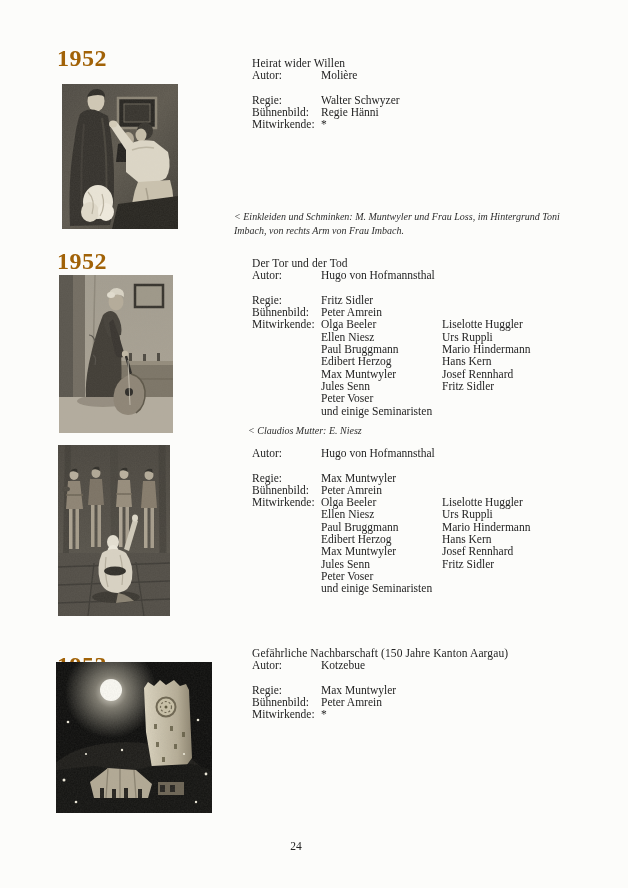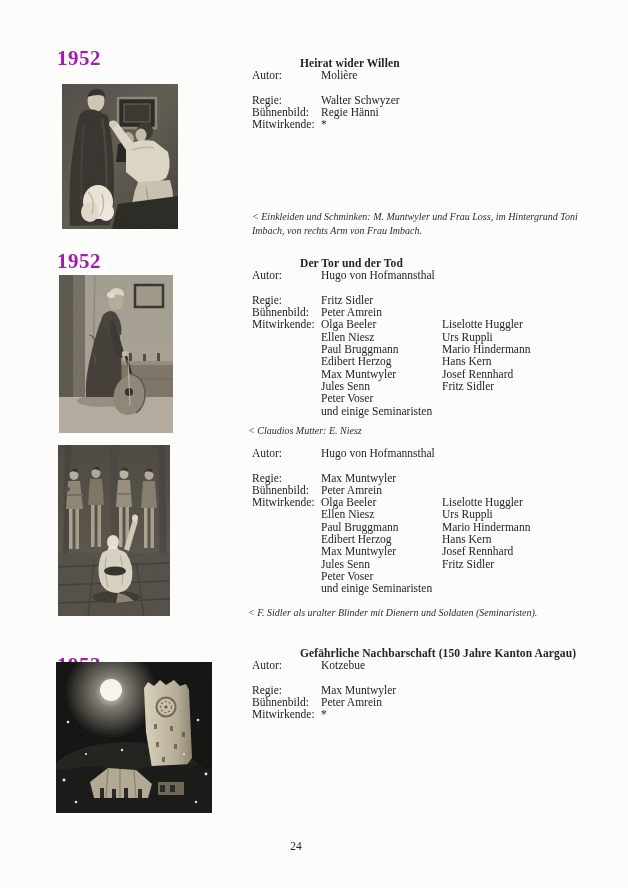--- a/index.html
+++ b/index.html
@@ -3,27 +3,27 @@
 <meta charset="utf-8">
 <style>
   * { margin:0; padding:0; box-sizing:border-box; }
   html,body { background:#e9e9e7; }
   .page {
     position:relative; width:628px; height:888px; margin:0 auto;
     background:#fcfcfa; overflow:hidden;
     font-family:"Liberation Serif","DejaVu Serif",serif; color:#242424;
   }
   .year {
-    position:absolute; left:57px; font-size:21px; font-weight:bold;
-    color:#a21caf; letter-spacing:0.5px; line-height:22px;
+    position:absolute; left:57px; font-size:24px; font-weight:bold;
+    color:#a16207; letter-spacing:0.5px; line-height:22px;
   }
   .photo { position:absolute; line-height:0; }
   .photo svg { display:block; }
   .entry { position:absolute; left:252px; width:348px; font-size:11.5px; line-height:12.3px; }
-  .title { font-weight:bold; letter-spacing:0.1px;margin-left:48px; }
+  .title { font-weight:normal; letter-spacing:0.1px; }
   .row { display:flex; }
   .lab { flex:0 0 69px; }
   .castl { flex:0 0 121px; }
   .blankline { height:12.3px; }
   .caption {
     position:absolute; font-style:italic; font-size:10px;
     line-height:13.8px; width:332px; color:#2d2d2d;
   }
   .pagenum { position:absolute; left:283px; top:840px; width:26px; text-align:center; font-size:11.5px; }
 </style>
@@ -88,21 +88,21 @@
     <div class="row">
       <span class="lab">Bühnenbild:</span>
       <span>Regie Hänni</span>
     </div>
     <div class="row">
       <span class="lab">Mitwirkende:</span>
       <span>*</span>
     </div>
   </div>
 
-  <div class="caption" style="left:252px; top:210px">&lt; Einkleiden und Schminken: M. Muntwyler und Frau Loss, im Hintergrund Toni Imbach, von rechts Arm von Frau Imbach.</div>
+  <div class="caption" style="left:234px; top:210px">&lt; Einkleiden und Schminken: M. Muntwyler und Frau Loss, im Hintergrund Toni Imbach, von rechts Arm von Frau Imbach.</div>
 
   <div class="year" style="top:250px">1952</div>
 
   <div class="photo" style="left:59px; top:275px">
     <svg width="114" height="158" viewBox="0 0 114 158">
       <defs>
         <linearGradient id="p2bg" x1="0" y1="0" x2="0" y2="1">
           <stop offset="0" stop-color="#a39d90"></stop>
             <stop offset="1" stop-color="#aba495"></stop>
         </linearGradient>
@@ -312,21 +312,20 @@
         <span class="castl">Peter Voser</span>
         <span></span>
       </div>
     <div class="row">
         <span class="lab"></span>
         <span class="castl">und einige Seminaristen</span>
         <span></span>
       </div>
   </div>
 
-  <div class="caption" style="left:248px; top:606px; width:345px">&lt; F. Sidler als uralter Blinder mit Dienern und Soldaten (Seminaristen).</div>
 
   <div class="year" style="top:654px">1953</div>
 
   <div class="photo" style="left:56px; top:662px">
     <svg width="156" height="151" viewBox="0 0 156 151">
       <defs>
         <radialGradient id="p4glow" cx="0.5" cy="0.5" r="0.5">
           <stop offset="0" stop-color="#fbf8ee" stop-opacity="1"></stop>
           <stop offset="0.35" stop-color="#d8d2bf" stop-opacity="0.55"></stop>
           <stop offset="1" stop-color="#d8d2bf" stop-opacity="0"></stop>

